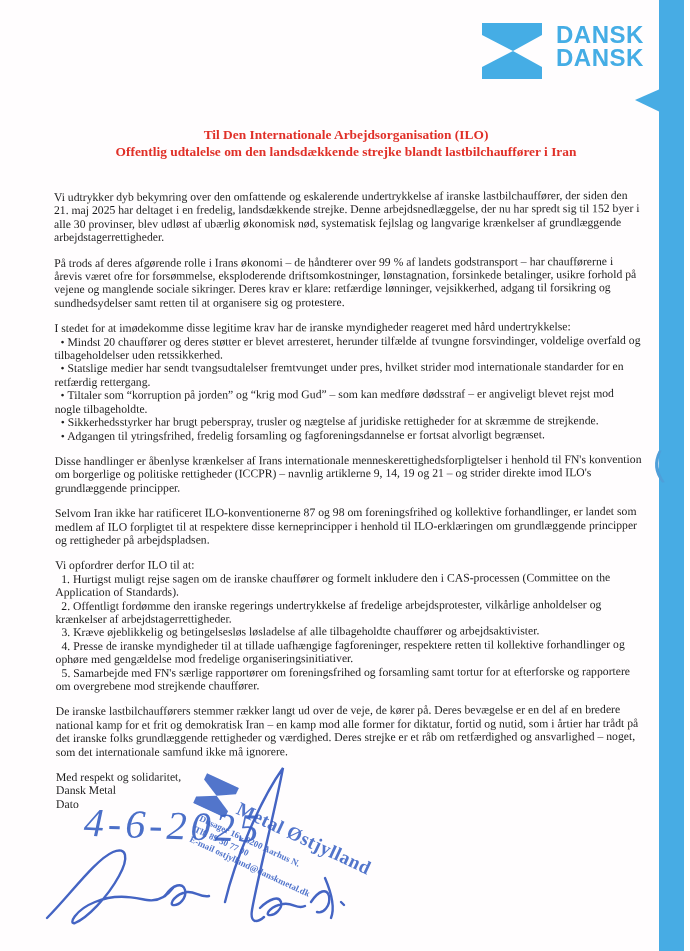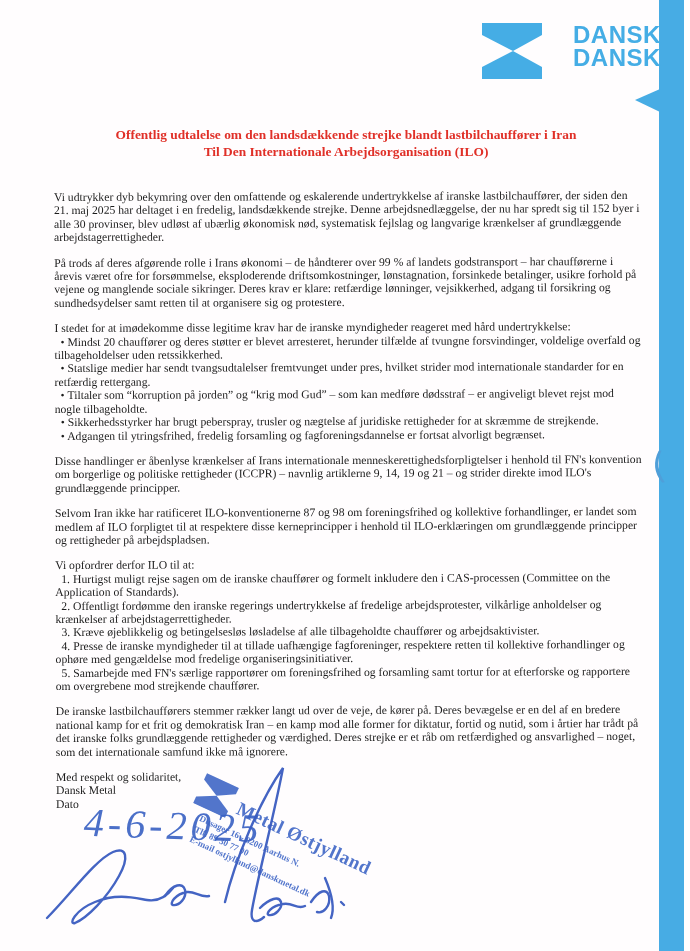--- a/index.html
+++ b/index.html
@@ -13,21 +13,21 @@
     position:absolute;top:89px;right:30px;width:0;height:0;
     border-top:11px solid transparent;border-bottom:12px solid transparent;
     border-right:25px solid #47ace4;
   }
   .crescent{
     position:absolute;top:448px;right:24px;
     font-family:"DejaVu Sans",sans-serif;font-size:36px;color:#4f9fd9;
     transform:rotate(-6deg);font-weight:400;line-height:36px;
   }
   
-  .logo{position:absolute;left:479px;top:22px;display:flex;align-items:flex-start;gap:28px;color:#45ade5;}
+  .logo{position:absolute;left:479px;top:22px;display:flex;align-items:flex-start;gap:11px;color:#45ade5;}
   .logo svg{display:block;}
   .logo-text{
     font-family:"Liberation Sans",sans-serif;font-weight:700;
     font-size:24px;line-height:23px;letter-spacing:.5px;margin-top:1px;
   }
   
   .title{
     position:absolute;left:52px;top:127px;width:588px;text-align:center;
     color:#e03028;font-weight:700;font-size:13.4px;line-height:16.5px;
   }
@@ -73,22 +73,22 @@
         <polygon points="2,57 62,57 62,45 33,29 2,45"></polygon>
       </svg>
     </span>
     <div class="logo-text">
       <div>DANSK</div>
       <div>DANSK</div>
     </div>
   </div>
 
   <div class="title">
+    <div>Til Den Internationale Arbejdsorganisation (ILO)</div>
     <div>Offentlig udtalelse om den landsdækkende strejke blandt lastbilchauffører i Iran</div>
-    <div>Til Den Internationale Arbejdsorganisation (ILO)</div>
   </div>
 
   <div class="body">
       <div class="para">Vi udtrykker dyb bekymring over den omfattende og eskalerende undertrykkelse af iranske lastbilchauffører, der siden den 21. maj 2025 har deltaget i en fredelig, landsdækkende strejke. Denne arbejdsnedlæggelse, der nu har spredt sig til 152 byer i alle 30 provinser, blev udløst af ubærlig økonomisk nød, systematisk fejlslag og langvarige krænkelser af grundlæggende arbejdstagerrettigheder.</div>
       <div class="para">På trods af deres afgørende rolle i Irans økonomi – de håndterer over 99 % af landets godstransport – har chaufførerne i årevis været ofre for forsømmelse, eksploderende driftsomkostninger, lønstagnation, forsinkede betalinger, usikre forhold på vejene og manglende sociale sikringer. Deres krav er klare: retfærdige lønninger, vejsikkerhed, adgang til forsikring og sundhedsydelser samt retten til at organisere sig og protestere.</div>
       <div class="para">
         <div class="line">I stedet for at imødekomme disse legitime krav har de iranske myndigheder reageret med hård undertrykkelse:</div>
         <div class="line hang">• Mindst 20 chauffører og deres støtter er blevet arresteret, herunder tilfælde af tvungne forsvindinger, voldelige overfald og tilbageholdelser uden retssikkerhed.</div>
         <div class="line hang">• Statslige medier har sendt tvangsudtalelser fremtvunget under pres, hvilket strider mod internationale standarder for en retfærdig rettergang.</div>
         <div class="line hang">• Tiltaler som “korruption på jorden” og “krig mod Gud” – som kan medføre dødsstraf – er angiveligt blevet rejst mod nogle tilbageholdte.</div>

